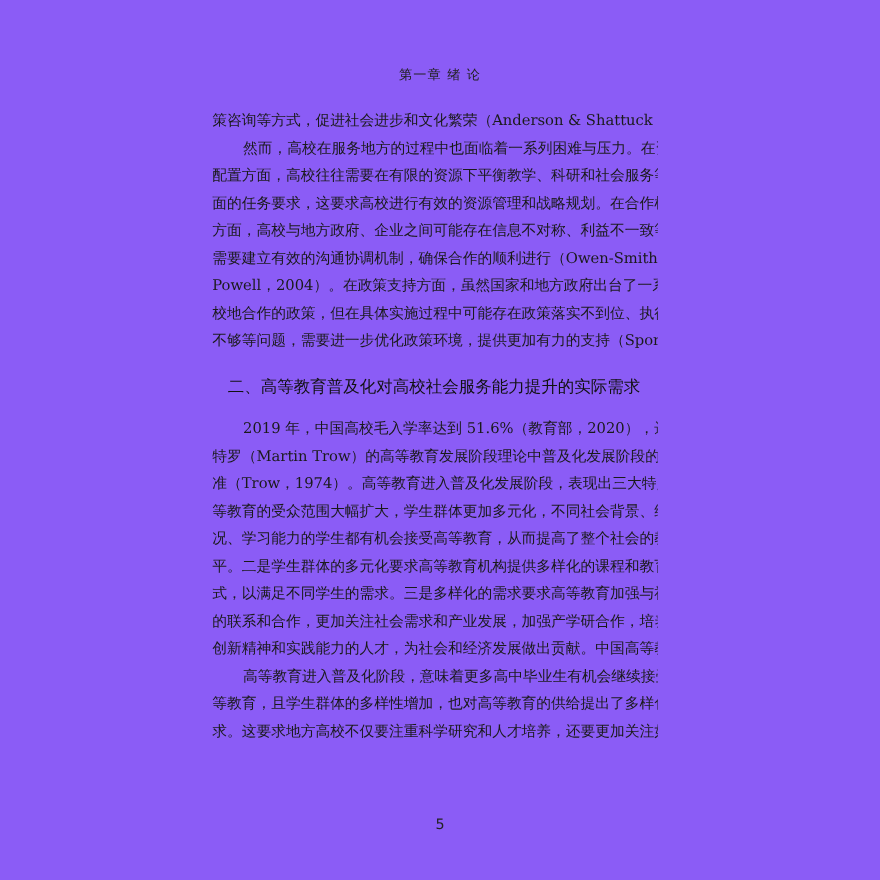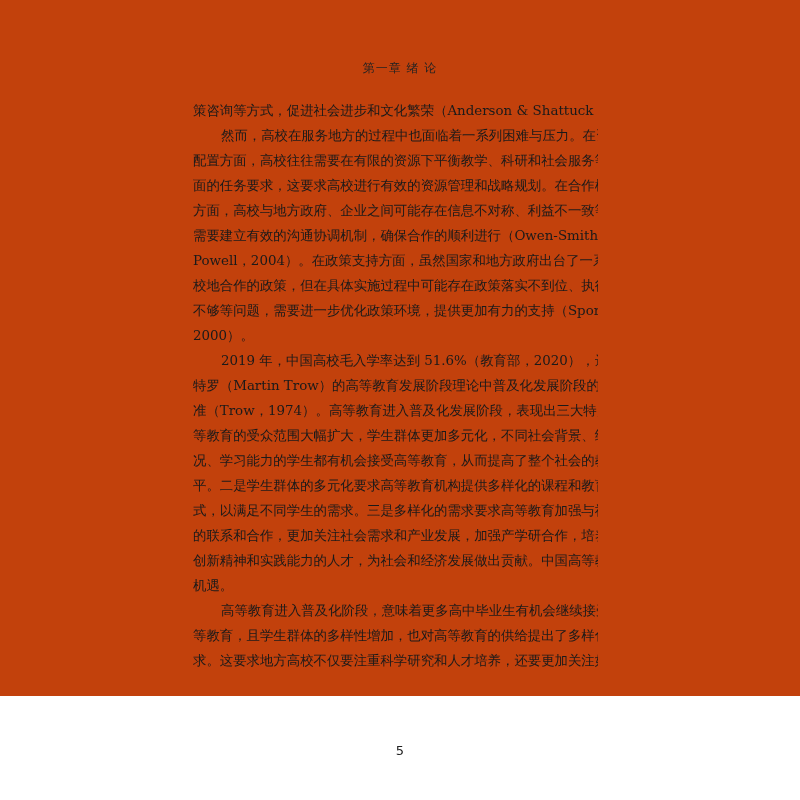--- a/index.html
+++ b/index.html
@@ -1,18 +1,18 @@
 <!DOCTYPE html>
 <html><head>
   <meta charset="utf-8">
   <style>
     html, body { margin: 0; padding: 0; background: #ffffff; }
     body { width: 800px; height: 800px; position: relative; overflow: hidden;
            font-family: "DejaVu Serif", "Liberation Serif", serif; color: #1a1a1a; }
-    .page { position: absolute; left: 0; top: 0; width: 800px; height: 696px; background: #c2410c; }
+    .page { position: absolute; left: 0; top: 0; width: 800px; height: 800px; background: #8b5cf6; }
     .running-head { position: absolute; top: 60px; left: 0; width: 800px; text-align: center;
                     font-family: "DejaVu Sans", "Liberation Sans", sans-serif; font-size: 12px;
                     letter-spacing: 1px; color: #222; }
     .body { position: absolute; left: 193px; top: 98px; width: 405px; }
     .line { height: 25px; line-height: 25px; font-size: 13.4px; white-space: nowrap;
             text-align: justify; text-align-last: justify; overflow: hidden; }
     .line.last { text-align-last: left; }
     .line.indent { padding-left: 28px; }
     .heading { height: 50px; line-height: 50px; padding-left: 14px;
                font-family: "DejaVu Sans", "Liberation Sans", sans-serif; font-size: 15px;
@@ -31,33 +31,32 @@
     <div class="line last">策咨询等方式，促进社会进步和文化繁荣（Anderson &amp; Shattuck，2012）。</div>
 
     <div class="line indent">然而，高校在服务地方的过程中也面临着一系列困难与压力。在资源</div>
     <div class="line">配置方面，高校往往需要在有限的资源下平衡教学、科研和社会服务等多方</div>
     <div class="line">面的任务要求，这要求高校进行有效的资源管理和战略规划。在合作机制</div>
     <div class="line">方面，高校与地方政府、企业之间可能存在信息不对称、利益不一致等问题，</div>
     <div class="line">需要建立有效的沟通协调机制，确保合作的顺利进行（Owen-Smith &amp;</div>
     <div class="line">Powell，2004）。在政策支持方面，虽然国家和地方政府出台了一系列鼓励</div>
     <div class="line">校地合作的政策，但在具体实施过程中可能存在政策落实不到位、执行力度</div>
     <div class="line">不够等问题，需要进一步优化政策环境，提供更加有力的支持（Sporn，</div>
-    <div class="line last">2000）。</div>
 
+    <div class="heading">二、高等教育普及化对高校社会服务能力提升的实际需求</div>
 
     <div class="line indent">2019 年，中国高校毛入学率达到 51.6%（教育部，2020），达到了马丁·</div>
     <div class="line">特罗（Martin Trow）的高等教育发展阶段理论中普及化发展阶段的基本标</div>
     <div class="line">准（Trow，1974）。高等教育进入普及化发展阶段，表现出三大特点：一是高</div>
     <div class="line">等教育的受众范围大幅扩大，学生群体更加多元化，不同社会背景、经济状</div>
     <div class="line">况、学习能力的学生都有机会接受高等教育，从而提高了整个社会的教育水</div>
     <div class="line">平。二是学生群体的多元化要求高等教育机构提供多样化的课程和教育模</div>
     <div class="line">式，以满足不同学生的需求。三是多样化的需求要求高等教育加强与社会</div>
     <div class="line">的联系和合作，更加关注社会需求和产业发展，加强产学研合作，培养具有</div>
     <div class="line">创新精神和实践能力的人才，为社会和经济发展做出贡献。中国高等教育</div>
-    <div class="line last">机遇。</div>
 
     <div class="line indent">高等教育进入普及化阶段，意味着更多高中毕业生有机会继续接受高</div>
     <div class="line">等教育，且学生群体的多样性增加，也对高等教育的供给提出了多样化的要</div>
     <div class="line">求。这要求地方高校不仅要注重科学研究和人才培养，还要更加关注如何</div>
   </div>
 
   <div class="folio">5</div>
 </div>
 
 </body></html>

